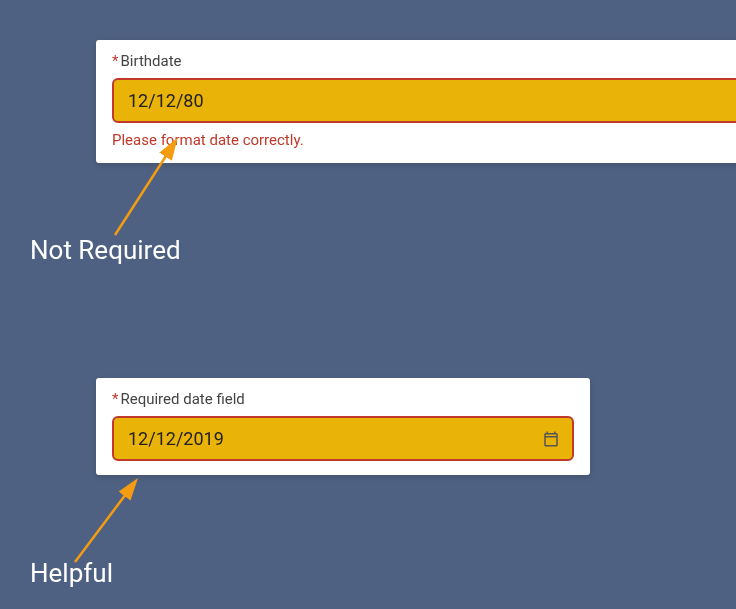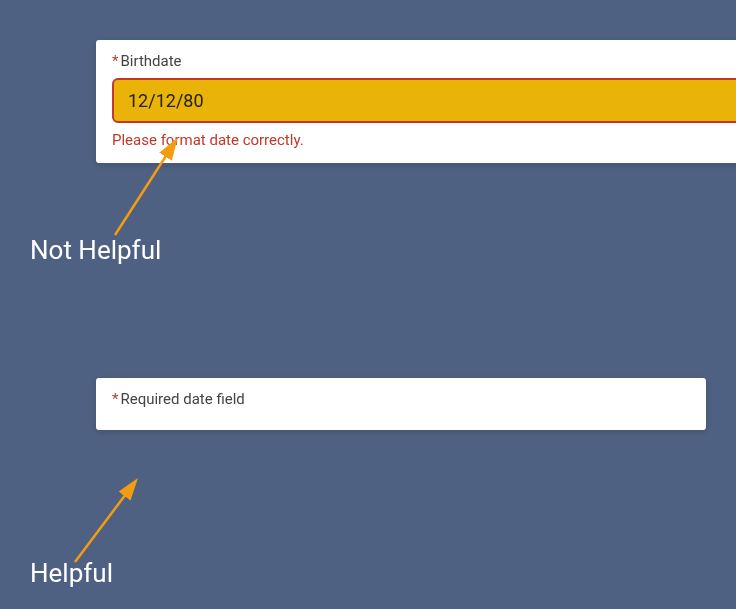--- a/index.html
+++ b/index.html
@@ -12,21 +12,21 @@
     overflow: hidden;
   }
   .card {
     position: absolute;
     background: #ffffff;
     border-radius: 3px;
     box-shadow: 0 2px 6px rgba(0,0,0,0.15);
     padding: 12px 16px 14px 16px;
   }
   .card-1 { left: 96px; top: 40px; width: 697px; }
-  .card-2 { left: 96px; top: 378px; width: 610px; }
+  .card-2 { left: 96px; top: 378px; width: 494px; }
   .label-row {
     font-size: 15px;
     color: #444;
     margin-bottom: 8px;
   }
   .req-asterisk { color: #c0392b; margin-right: 2px; }
   .input-wrap {
     position: relative;
     border: 2px solid #c0392b;
     border-radius: 6px;
@@ -80,25 +80,31 @@
 
 <svg class="arrow" style="left:90px; top:130px;" width="120" height="120">
   <defs>
     <marker id="ah1" markerWidth="10" markerHeight="10" refX="7" refY="3" orient="auto" markerUnits="strokeWidth">
       <path d="M0,0 L0,6 L9,3 z" fill="#f39c12"></path>
     </marker>
   </defs>
   <line x1="25" y1="105" x2="85" y2="12" stroke="#f39c12" stroke-width="2.5" marker-end="url(#ah1)"></line>
 </svg>
 
-<div class="caption caption-1">Not Helpful</div>
+<div class="caption caption-1">Not Required</div>
 
 <div class="card card-2">
   <div class="label-row">
     <span class="req-asterisk">*</span><span>Required date field</span>
+  </div>
+  <div class="input-wrap">
+    <span>12/12/2019</span>
+    <svg class="cal-icon" viewBox="0 0 24 24">
+      <path d="M19 4h-1V2h-2v2H8V2H6v2H5C3.9 4 3 4.9 3 6v14c0 1.1.9 2 2 2h14c1.1 0 2-.9 2-2V6c0-1.1-.9-2-2-2zm0 16H5V10h14v10zM5 8V6h14v2H5z"></path>
+    </svg>
   </div>
 </div>
 
 <svg class="arrow" style="left:55px; top:470px;" width="120" height="110">
   <defs>
     <marker id="ah2" markerWidth="10" markerHeight="10" refX="7" refY="3" orient="auto" markerUnits="strokeWidth">
       <path d="M0,0 L0,6 L9,3 z" fill="#f39c12"></path>
     </marker>
   </defs>
   <line x1="20" y1="92" x2="80" y2="12" stroke="#f39c12" stroke-width="2.5" marker-end="url(#ah2)"></line>

